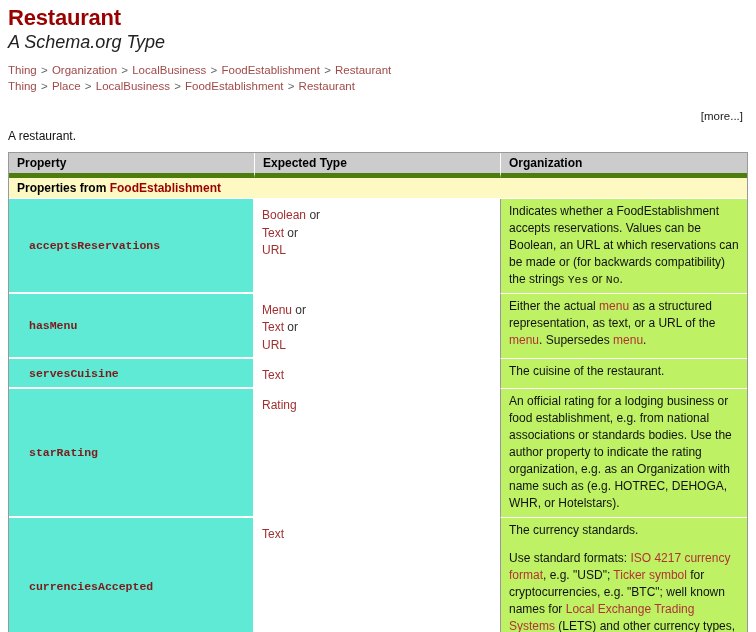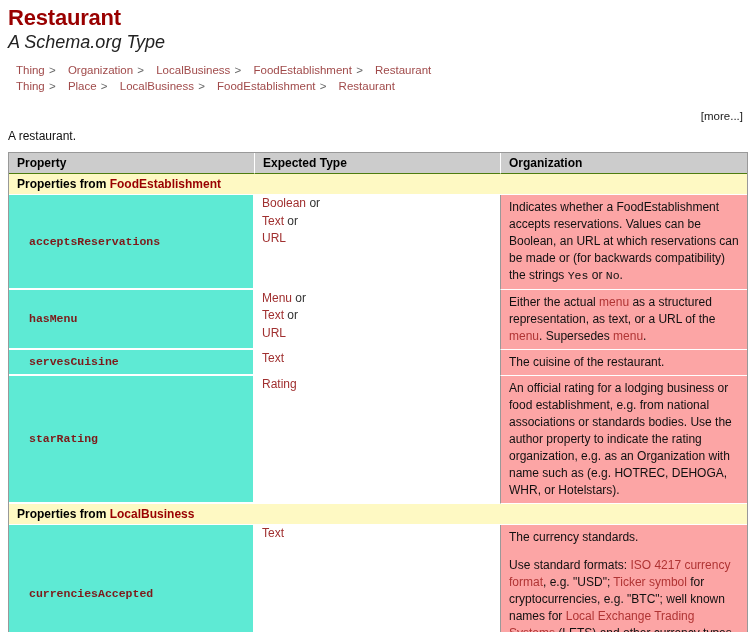--- a/index.html
+++ b/index.html
@@ -34,21 +34,20 @@
   .breadcrumb {
     font-size: 11.5px;
     color: #444444;
     line-height: 1.42;
     margin: 0;
   }
   .breadcrumb .sep { color: #666666; padding: 0 1px; }
   a.tlink {
     color: #a04a4a;
     text-decoration: none;
-    margin-left: 8px;
   }
   a.tlink.cur { color: #a04a4a; }
   .more-row {
     text-align: right;
     font-size: 11.5px;
     color: #222222;
     margin-top: 16px;
     padding-right: 5px;
   }
   .more-row a { color: #222222; text-decoration: none; }
@@ -68,21 +67,21 @@
     table-layout: fixed;
   }
   table.definition-table th {
     background: #cccccc;
     text-align: left;
     font-weight: bold;
     font-size: 12px;
     color: #000000;
     padding: 3px 6px 3px 8px;
     border-right: 1px solid #ffffff;
-    border-bottom: 1px solid #4d7c0f;
+    border-bottom: 5px solid #4d7c0f;
   }
   table.definition-table th:last-child { border-right: none; }
 
   tr.supertype-row td {
     background: #fef9c3;
     font-weight: bold;
     font-size: 12px;
     padding: 3px 6px 3px 8px;
     border-bottom: 1px solid #ffffff;
   }
@@ -94,38 +93,38 @@
     font-weight: bold;
     font-size: 11.5px;
     color: #7d1a1a;
     padding: 4px 6px 4px 20px;
     vertical-align: middle;
     border-bottom: 2px solid #ffffff;
     border-right: 2px solid #ffffff;
     width: 205px;
   }
   td.prop-type {
-    padding: 0 6px 4px 7px;
+    padding: 8px 6px 4px 7px;
     vertical-align: top;
     font-size: 12px;
     line-height: 1.45;
     background: #ffffff;
     border-bottom: 1px solid #ffffff;
     border-right: 1px solid #999999;
     width: 178px;
   }
   td.prop-type a { color: #a03030; text-decoration: none; }
   td.prop-type .orword { color: #333333; }
   td.prop-desc {
     padding: 4px 8px 4px 8px;
     vertical-align: top;
     font-size: 12px;
     line-height: 1.42;
     color: #111111;
-    background: #fca5a5;
+    background: #bef264;
     border-bottom: 1px solid #ffffff;
   }
   td.prop-desc a { color: #b03434; text-decoration: none; }
   td.prop-desc p { margin: 0 0 11px 0; }
   td.prop-desc p:last-child { margin-bottom: 0; }
   td.prop-desc code, .mono {
     font-family: "Liberation Mono", monospace;
     font-size: 11.5px;
   }
 </style>
@@ -181,23 +180,20 @@
             <p><span>The cuisine of the restaurant.</span></p>
           </td>
         </tr>
         <tr>
           <td class="prop-name"><a href="#" style="color: inherit; text-decoration: none;">starRating</a></td>
           <td class="prop-type"><a href="#">Rating</a></td>
           <td class="prop-desc">
             <p><span>An official rating for a lodging business or food establishment, e.g. from national associations or standards bodies. Use the author property to indicate the rating organization, e.g. as an Organization with name such as (e.g. HOTREC, DEHOGA, WHR, or Hotelstars).</span></p>
           </td>
         </tr>
-        <tr class="supertype-row">
-          <td colspan="3">Properties from <a class="st-link" href="#">LocalBusiness</a></td>
-        </tr>
         <tr>
           <td class="prop-name"><a href="#" style="color: inherit; text-decoration: none;">currenciesAccepted</a></td>
           <td class="prop-type"><a href="#">Text</a></td>
           <td class="prop-desc">
             <p><span>The currency standards.</span></p>
             <p><span>Use standard formats: </span><a href="#">ISO 4217 currency format</a><span>, e.g. "USD"; </span><a href="#">Ticker symbol</a><span> for cryptocurrencies, e.g. "BTC"; well known names for </span><a href="#">Local Exchange Trading Systems</a><span> (LETS) and other currency types, e.g. "Ithaca HOUR".</span></p>
           </td>
         </tr>
       </tbody>
   </table>

